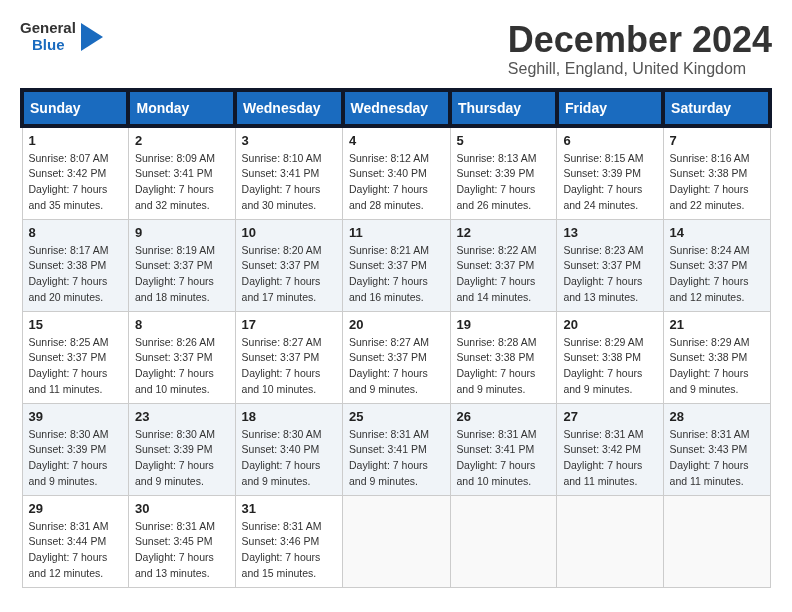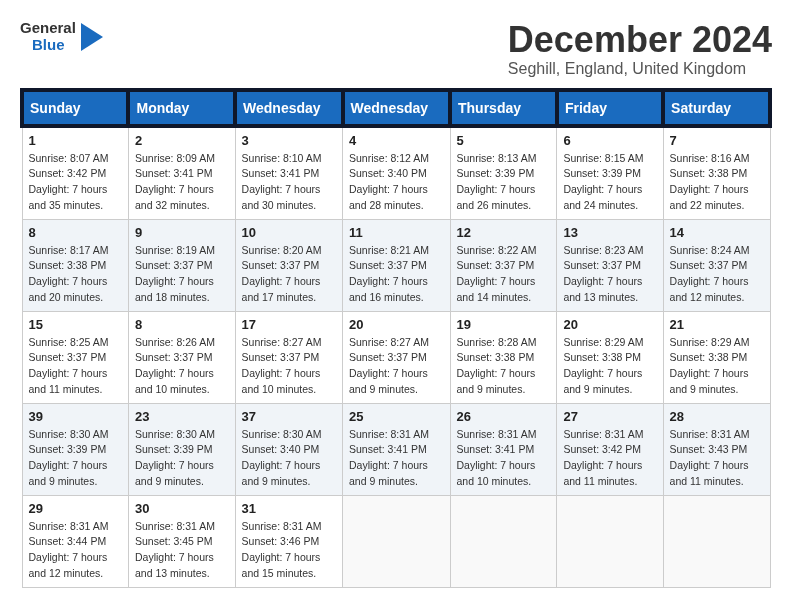--- a/index.html
+++ b/index.html
@@ -199,21 +199,21 @@
       <tr>
         <td>
           <span class="day-num">39</span>
           <div class="day-info">Sunrise: 8:30 AM<br>Sunset: 3:39 PM<br>Daylight: 7 hours and 9 minutes.</div>
         </td>
         <td>
           <span class="day-num">23</span>
           <div class="day-info">Sunrise: 8:30 AM<br>Sunset: 3:39 PM<br>Daylight: 7 hours and 9 minutes.</div>
         </td>
         <td>
-          <span class="day-num">37</span>
+          <span class="day-num">18</span>
           <div class="day-info">Sunrise: 8:30 AM<br>Sunset: 3:40 PM<br>Daylight: 7 hours and 9 minutes.</div>
         </td>
         <td>
           <span class="day-num">25</span>
           <div class="day-info">Sunrise: 8:31 AM<br>Sunset: 3:41 PM<br>Daylight: 7 hours and 9 minutes.</div>
         </td>
         <td>
           <span class="day-num">26</span>
           <div class="day-info">Sunrise: 8:31 AM<br>Sunset: 3:41 PM<br>Daylight: 7 hours and 10 minutes.</div>
         </td>

